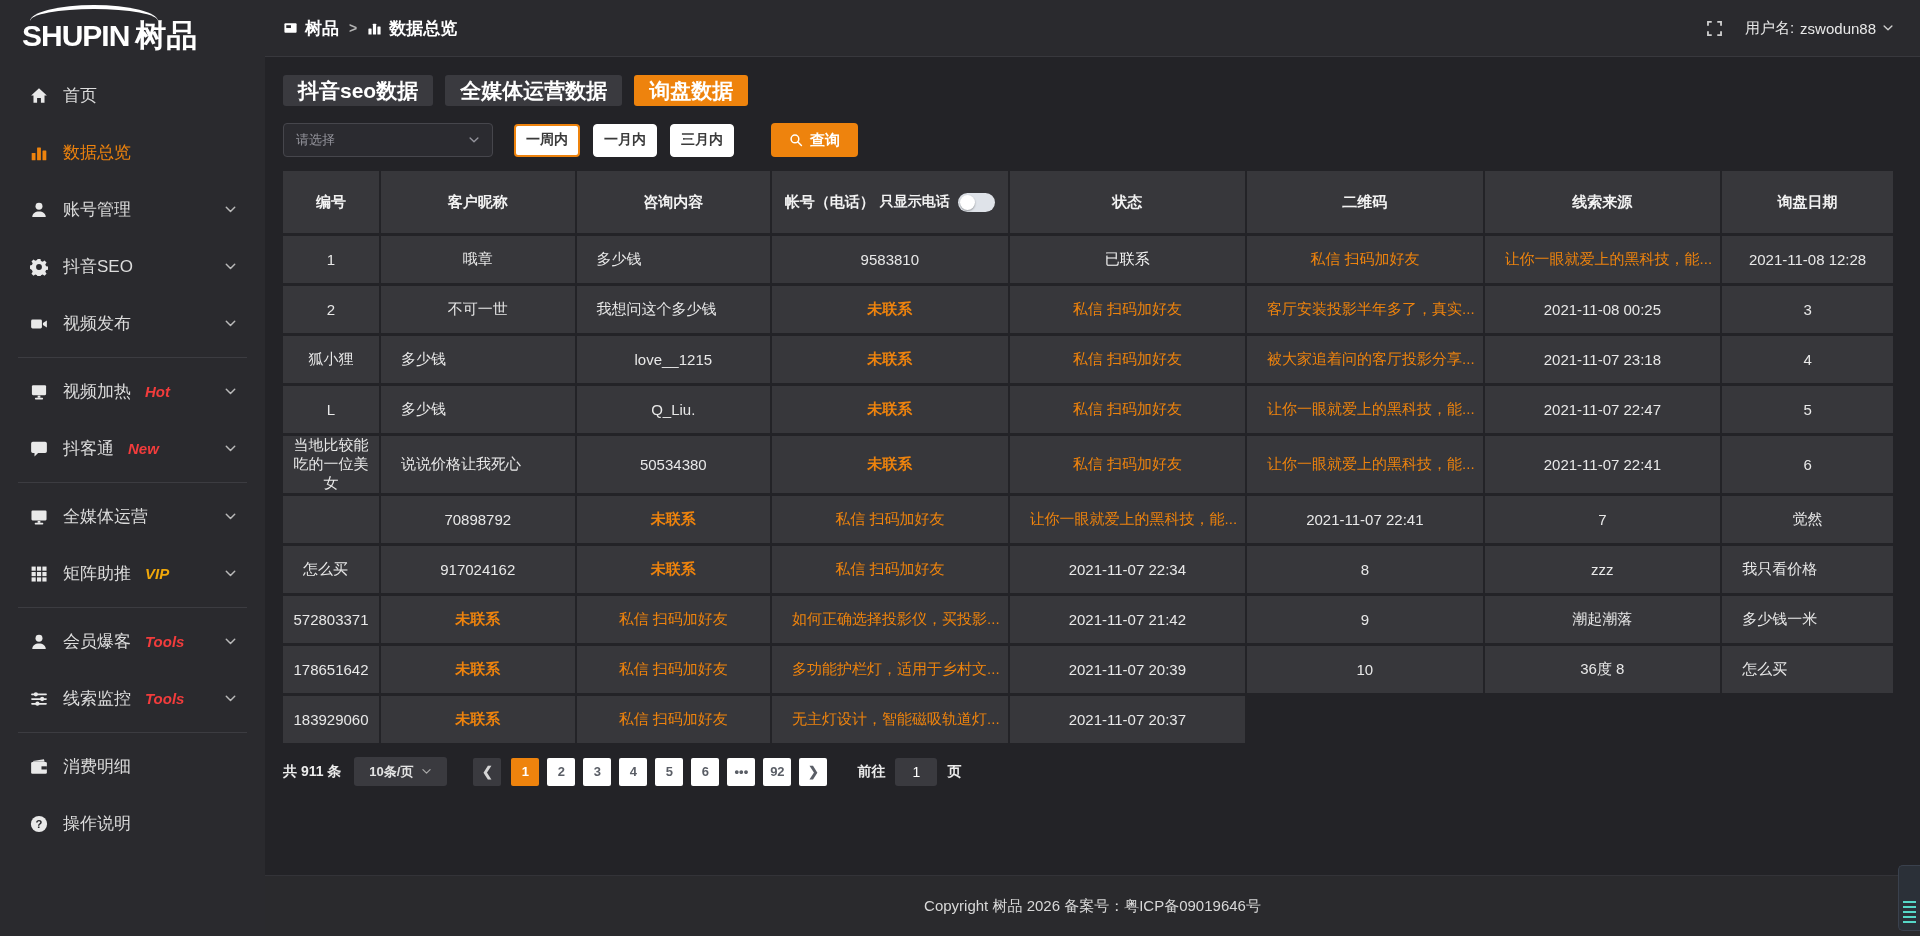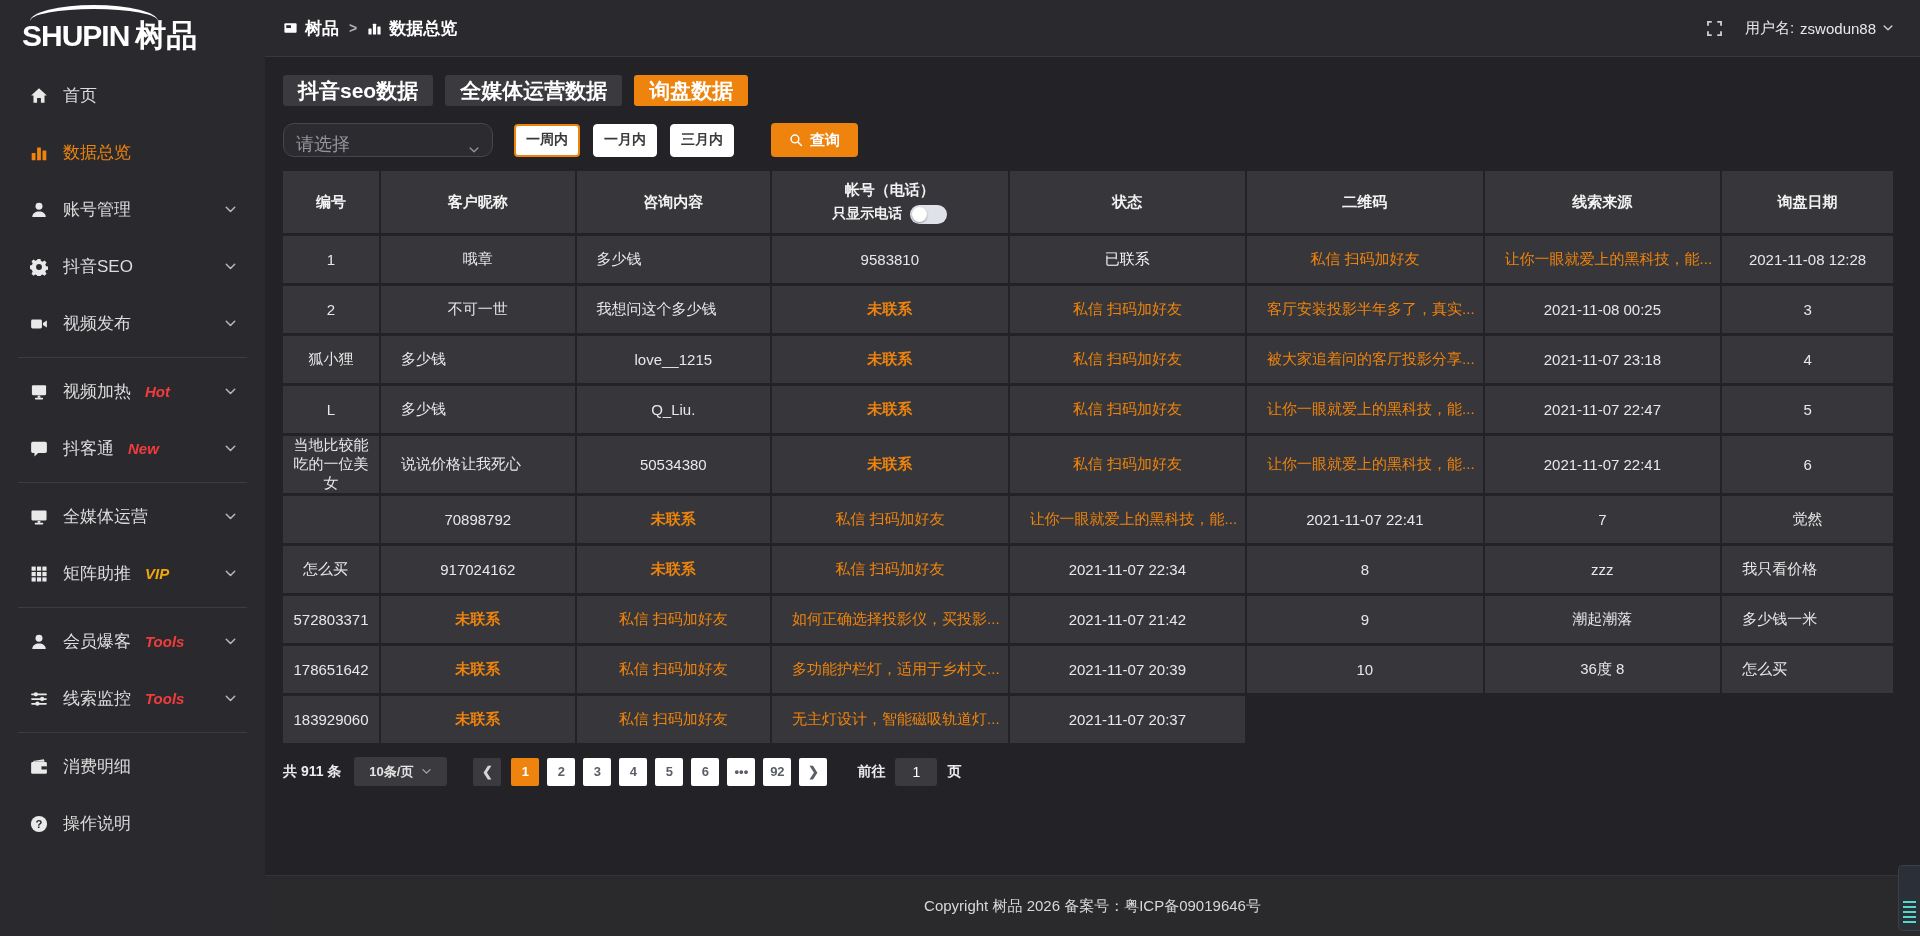--- a/index.html
+++ b/index.html
@@ -44,43 +44,43 @@
   .content { flex:1; padding:18px 27px 0 18px; }
 
   
   .tabs { display:flex; gap:12px; }
   .tab { height:31px; padding:0 15px; display:flex; align-items:center; background:#3a3a3f;
     color:#fff; font-size:21px; font-weight:bold; border-radius:3px; cursor:pointer; border:none; }
   .tab.active { background:#ee830d; }
 
   
   .filters { display:flex; align-items:center; margin-top:17px; }
-  .select { width:210px; height:34px; background:#2b2b30; border:1px solid #46464c; border-radius:11px;
-    display:flex; align-items:flex-end; padding:0 12px; color:#94949c; font-size:18px; cursor:pointer; }
+  .select { width:210px; height:34px; background:#2b2b30; border:1px solid #46464c; border-radius:4px;
+    display:flex; align-items:center; padding:0 12px; color:#94949c; font-size:13px; cursor:pointer; }
   .select .sel-chev { margin-left:auto; display:inline-flex; color:#94949c; }
   .select .sel-chev svg { width:12px; height:12px; }
   .range-group { display:flex; gap:13px; margin-left:21px; }
   .range-btn { height:33px; min-width:62px; padding:0 10px; background:#fff; color:#3a3a3a;
     font-size:14px; border:1px solid #fff; border-radius:4px; cursor:pointer; font-weight:bold; }
   .range-btn.selected { border:2px solid #ee830d; }
   .search-btn { height:34px; padding:0 18px; margin-left:37px; background:#ee830d; color:#fff;
     font-size:15px; font-weight:bold; border:none; border-radius:4px; cursor:pointer;
     display:flex; align-items:center; gap:7px; }
   .search-btn .s-icon { display:inline-flex; }
   .search-btn .s-icon svg { width:14px; height:14px; }
 
   
   .table { margin-top:14px; display:grid;
     grid-template-columns:96px 222fr 222fr 222fr 222fr 223fr 222fr 196fr;
     gap:3px 2px; }
   .cell { background:#37373b; display:flex; align-items:center; justify-content:center;
     font-size:15px; color:#e8e8e8; min-height:47px; padding:0 8px; text-align:center; }
   .cell.th { min-height:62px; font-weight:bold; color:#f2f2f2; }
   .cell.left { justify-content:flex-start; text-align:left; padding-left:20px; }
-  .cell.th.phone-col { flex-direction:column; gap:5px; }
+  .cell.th.phone-col { flex-direction:row; gap:5px; }
   .phone-sub { display:flex; align-items:center; gap:8px; font-size:14px; font-weight:bold; }
   .toggle { width:37px; height:19px; border-radius:10px; background:#dfe3e9; position:relative; cursor:pointer; }
   .toggle .knob { position:absolute; left:2px; top:2px; width:15px; height:15px; border-radius:50%;
     background:#fff; box-shadow:0 1px 2px rgba(0,0,0,.35); }
   .status-un { color:#ee830d; font-weight:bold; }
   .status-done { color:#f5f5f5; }
   .link { color:#ee830d; cursor:pointer; }
   .cell .src { color:#ee830d; cursor:pointer; white-space:nowrap; overflow:hidden; text-overflow:ellipsis; }
 
   

